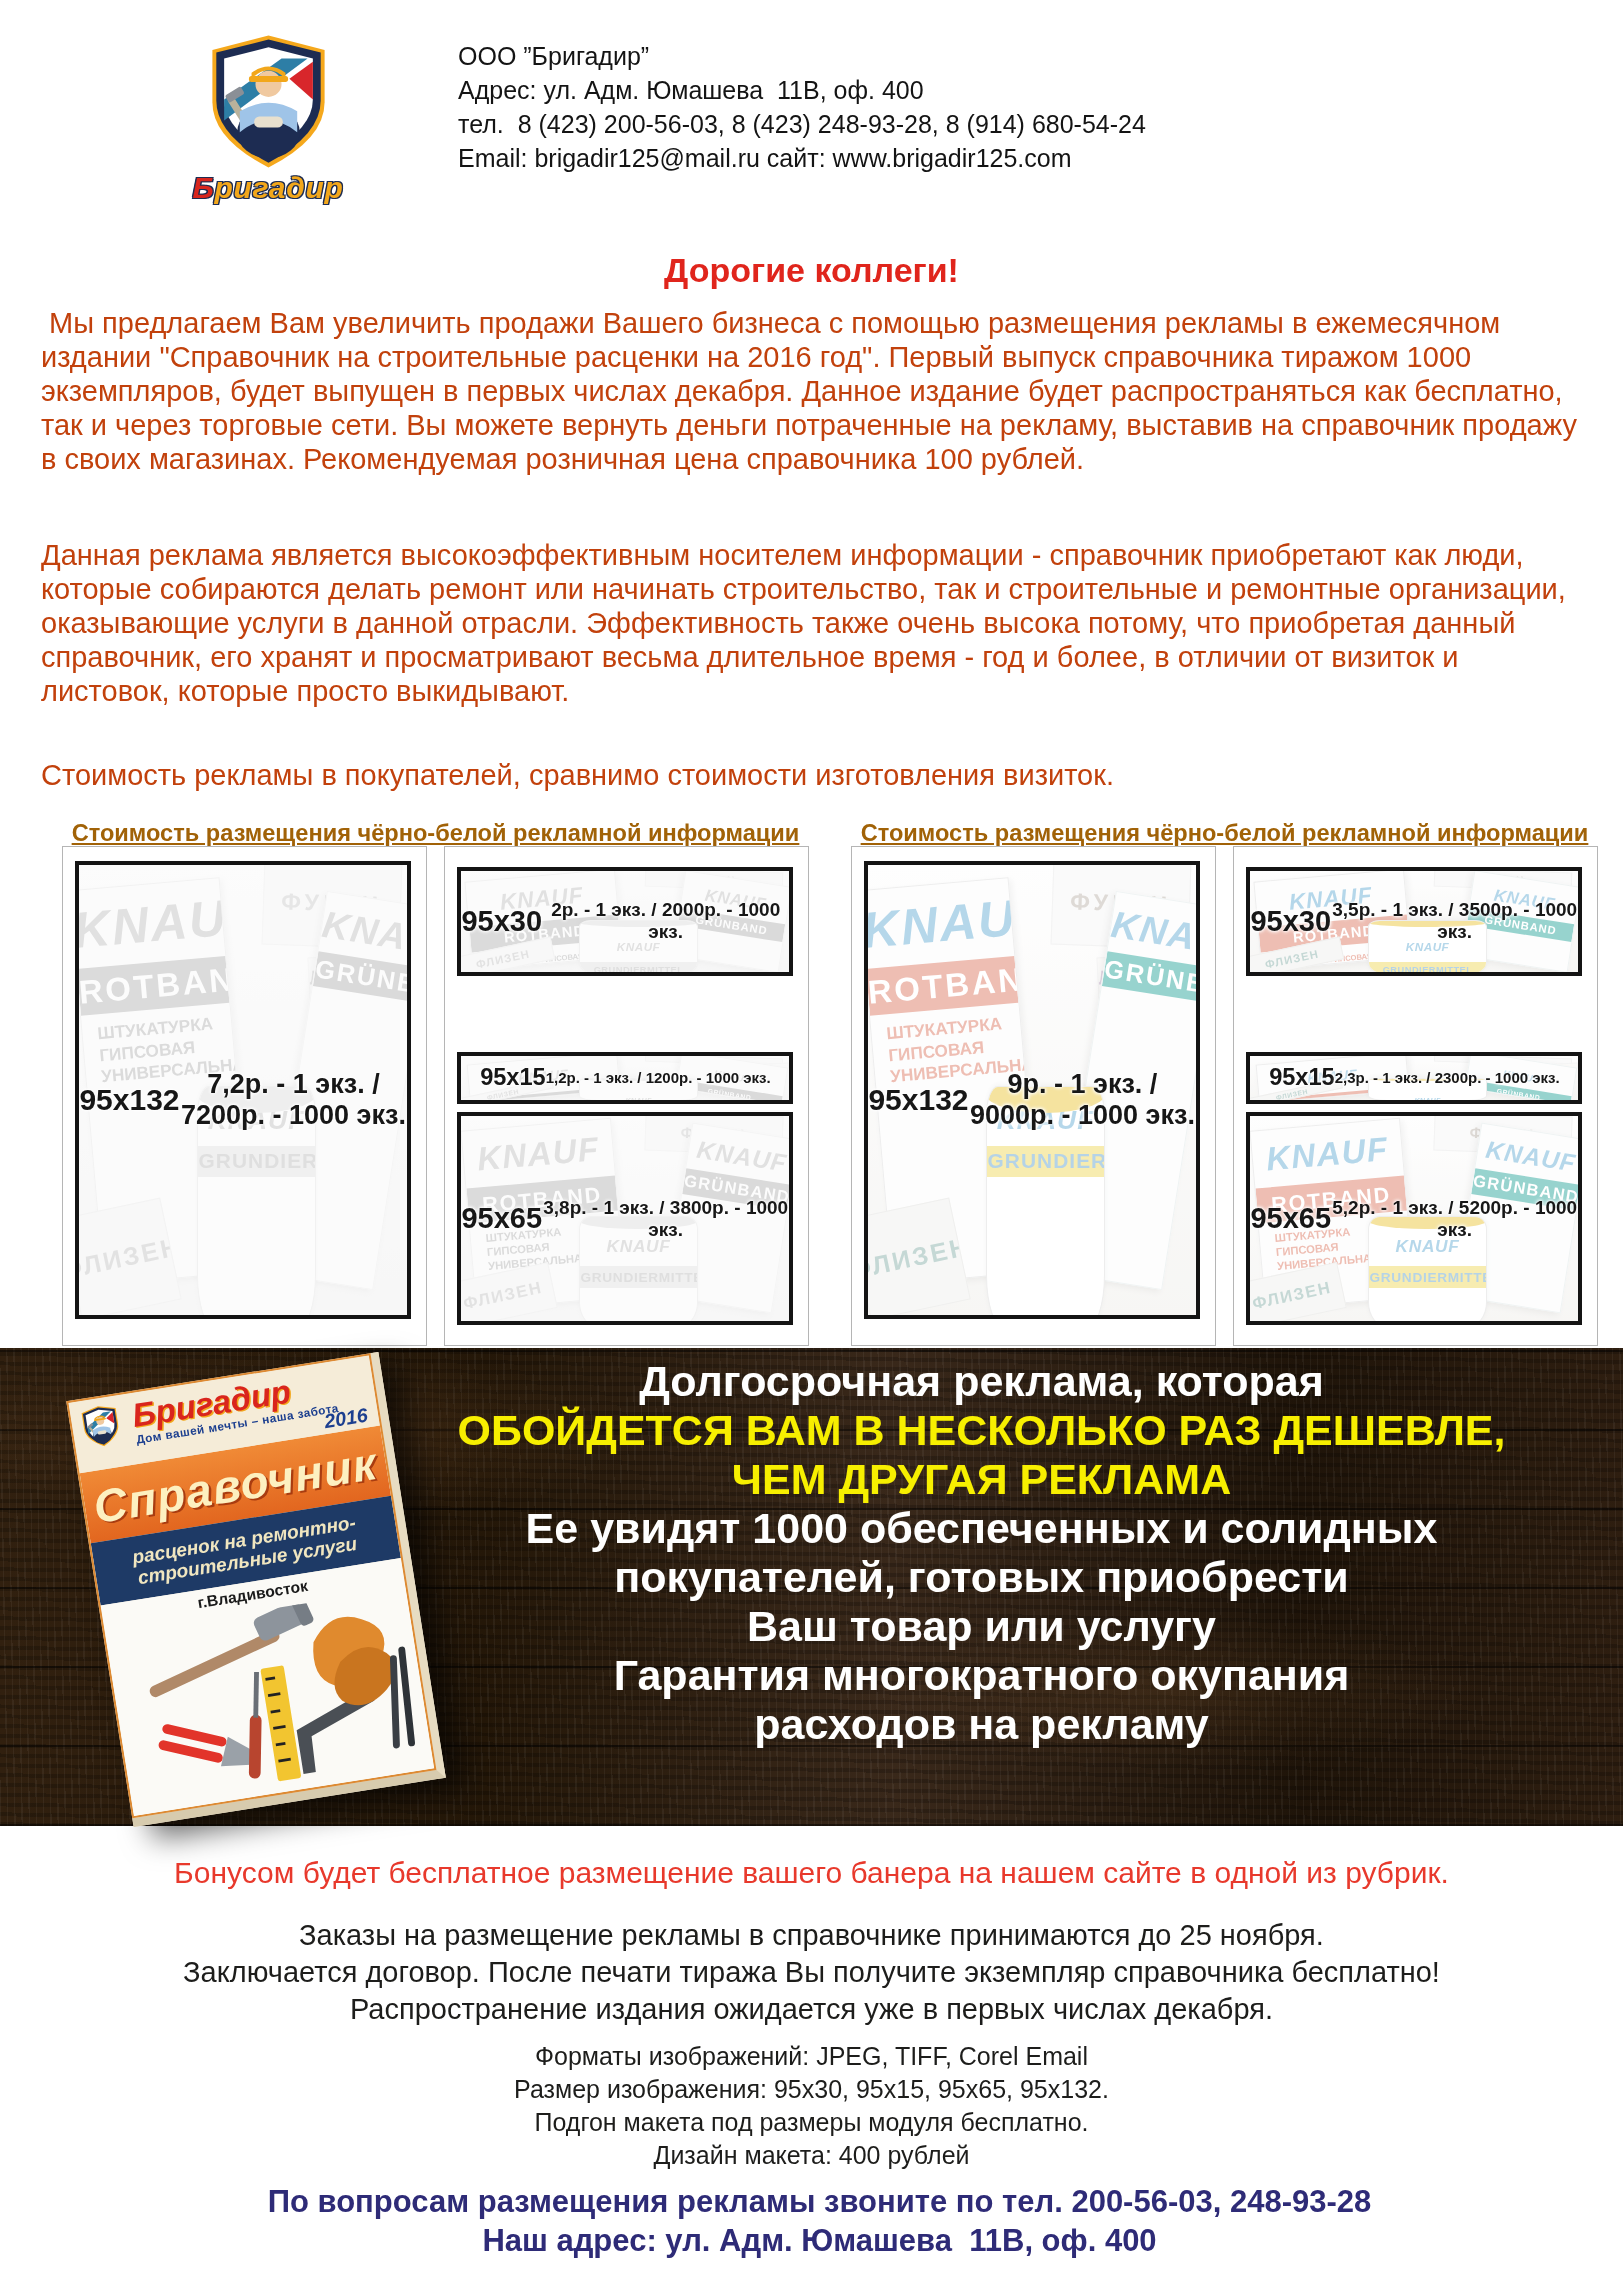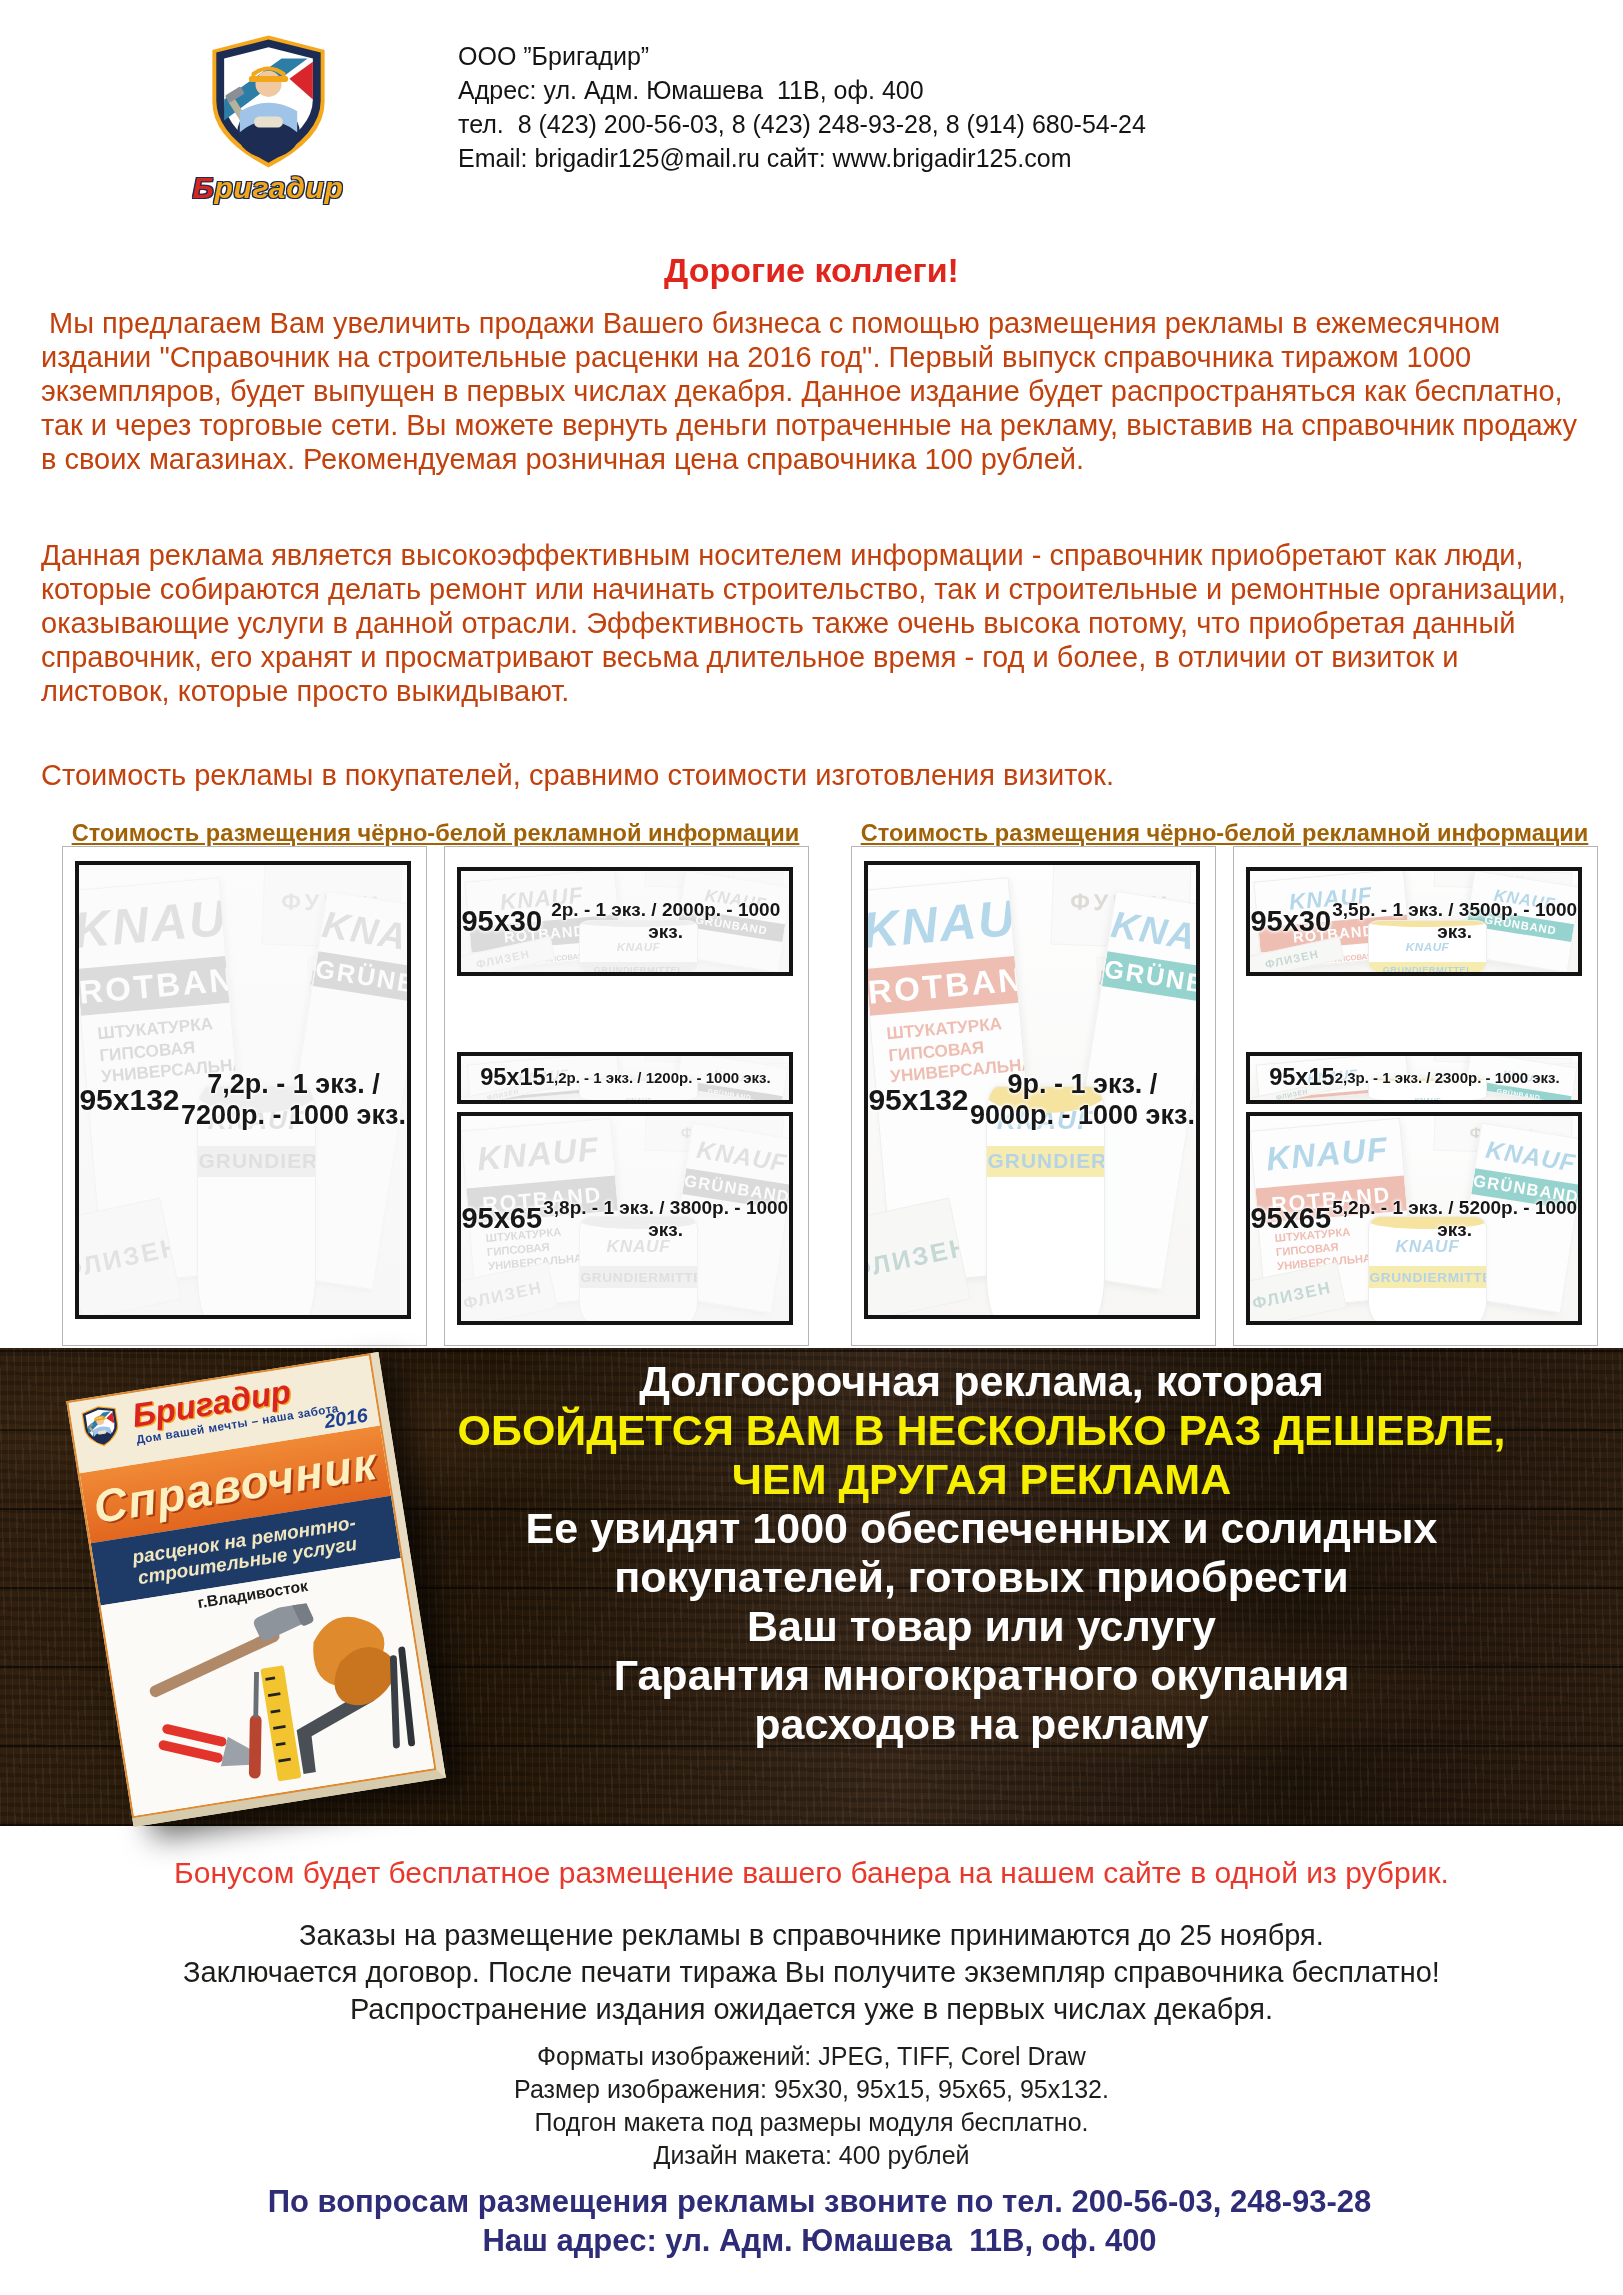--- a/index.html
+++ b/index.html
@@ -466,21 +466,21 @@
     </div>
   </div>
 
   <div class="bonus">Бонусом будет бесплатное размещение вашего банера на нашем сайте в одной из рубрик.</div>
   <div class="orders">
     <div>Заказы на размещение рекламы в справочнике принимаются до 25 ноября.</div>
     <div>Заключается договор. После печати тиража Вы получите экземпляр справочника бесплатно!</div>
     <div>Распространение издания ожидается уже в первых числах декабря.</div>
   </div>
   <div class="formats">
-    <div>Форматы изображений: JPEG, TIFF, Corel Draw</div>
+    <div>Форматы изображений: JPEG, TIFF, Corel Email</div>
     <div>Размер изображения: 95х30, 95х15, 95х65, 95х132.</div>
     <div>Подгон макета под размеры модуля бесплатно.</div>
     <div>Дизайн макета: 400 рублей</div>
   </div>
   <div class="footer">
     <div class="pre">По вопросам размещения рекламы звоните по тел. 200-56-03, 248-93-28</div>
     <div class="pre">Наш адрес: ул. Адм. Юмашева  11В, оф. 400</div>
   </div>
 
 </div>

